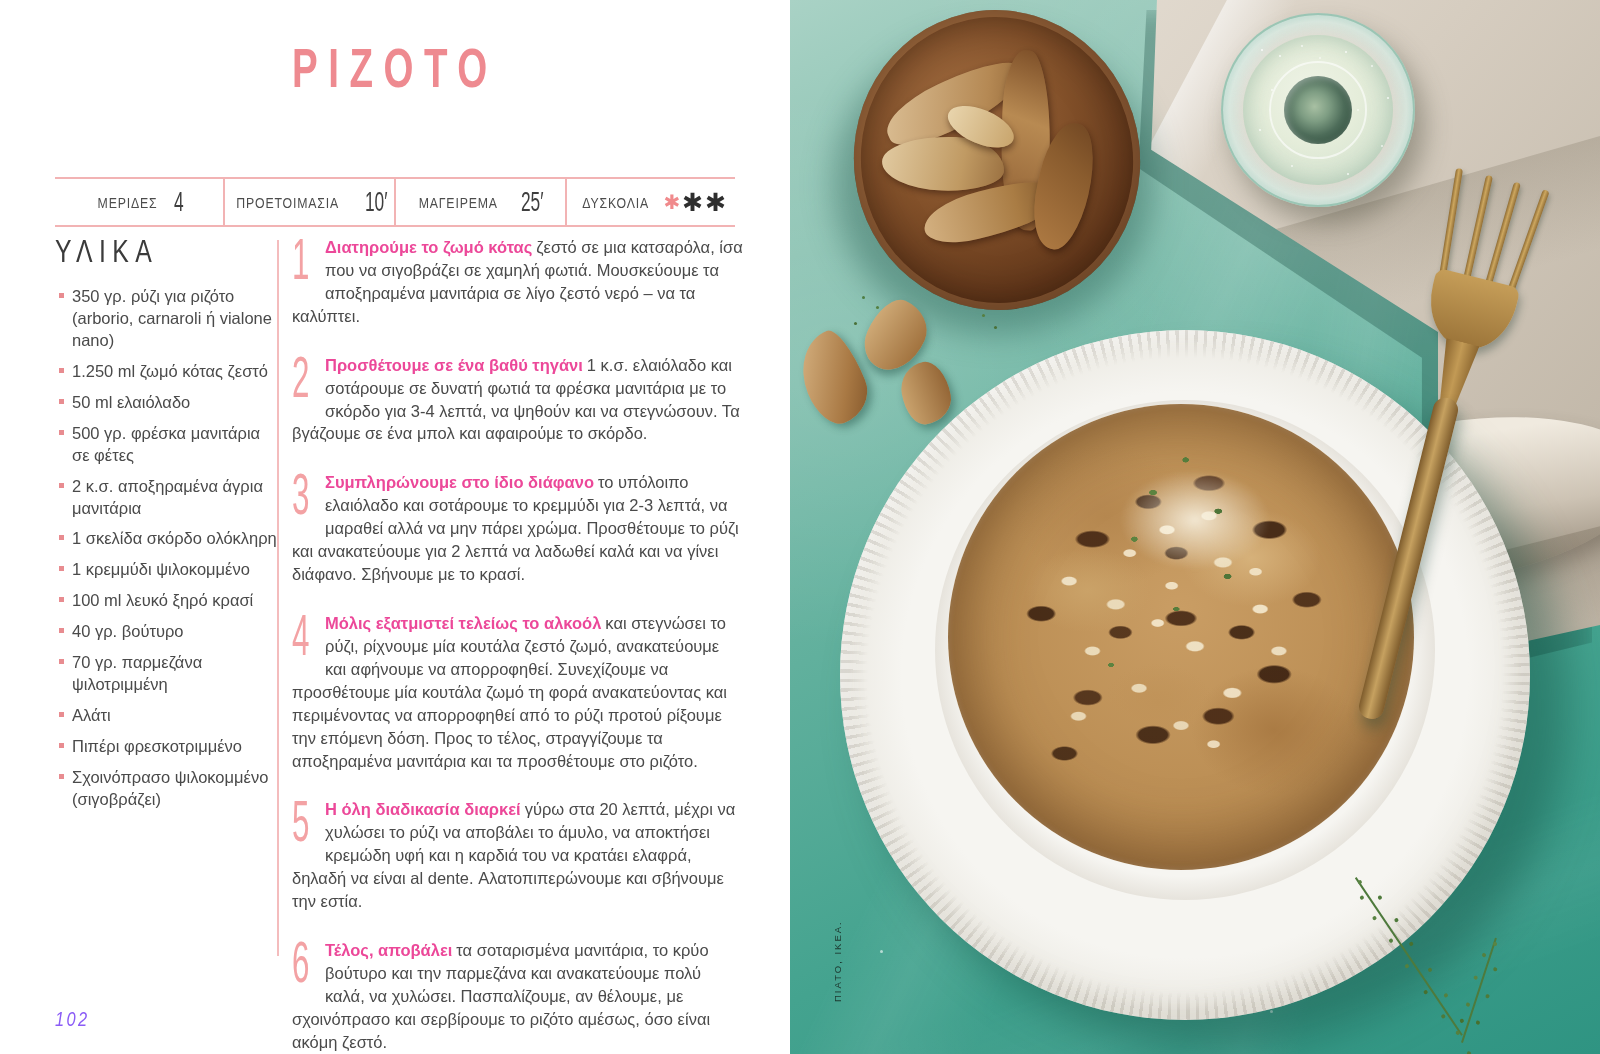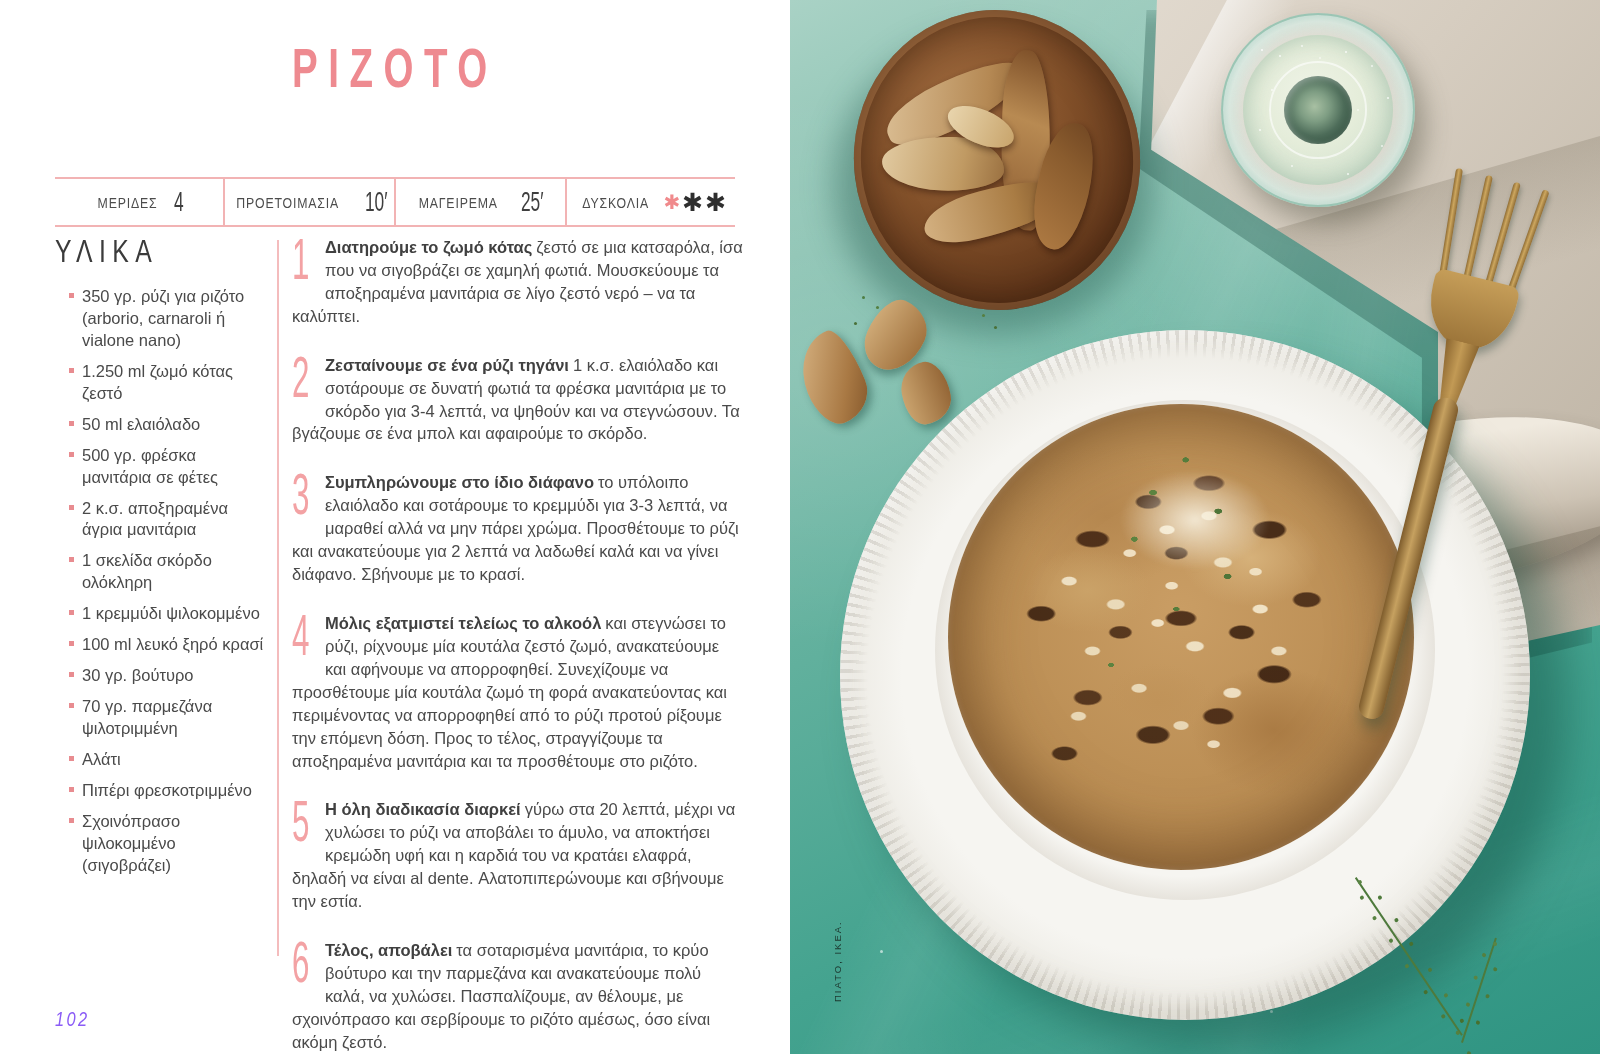--- a/index.html
+++ b/index.html
@@ -25,32 +25,32 @@
   .info-val{display:inline-block;font-size:28px;color:#3e3e3e;transform:scaleX(.62);white-space:nowrap;}
   .stars{display:inline-flex;align-items:center;gap:2px;line-height:1;}
   .star{font-family:"DejaVu Sans",sans-serif;}
   .star-active{color:#f08a8c;font-size:20px;}
   .star-plain{color:#2e2e2e;font-size:25px;}
 
   .ingredients{position:absolute;left:55px;top:234px;width:226px;}
   .ingredients h3{margin:0 0 16px 0;font-weight:400;color:#3b3b3b;}
   .ingredients h3 span{display:inline-block;font-size:31px;letter-spacing:8px;transform:scaleX(.80);
     transform-origin:left center;}
-  .ingredients ul{list-style:none;margin:14px;padding:0;font-size:16.5px;line-height:1.33;color:#4a4a4a;}
+  .ingredients ul{list-style:none;margin:4px;padding:0;font-size:16.5px;line-height:1.33;color:#4a4a4a;}
   .ingredients li{position:relative;padding-left:13px;margin-bottom:9px;}
   .ingredients li::before{content:"";position:absolute;left:0;top:7px;width:5px;height:5px;background:#e88c90;}
 
   .v-divider{position:absolute;left:277px;top:240px;width:2px;height:716px;background:#f4bcbd;}
 
   .steps{position:absolute;left:292px;top:236px;width:452px;font-size:16.5px;line-height:1.39;color:#4a4a4a;}
   .step{margin-bottom:26px;}
   .step::after{content:"";display:block;clear:both;}
   .step-num{float:left;width:33px;height:46px;font-size:57px;line-height:46px;color:#f3a2a4;
     transform:scaleX(.55);transform-origin:left center;}
-  .step-lead{font-weight:700;color:#404040;margin-right:4px;}
+  .step-lead{font-weight:700;color:#ec4899;margin-right:4px;}
 
   .page-num{position:absolute;left:55px;top:1007px;color:#8b5cf6;font-style:italic;}
   .page-num span{display:inline-block;font-size:21px;letter-spacing:3px;transform:scaleX(.78);
     transform-origin:left center;}
 
   
   .photo{position:absolute;left:790px;top:0;width:810px;height:1054px;overflow:hidden;}
   .photo-bg{position:absolute;inset:0;background:
     radial-gradient(900px 600px at 80% 10%, rgba(255,255,255,.20), transparent 60%),
     radial-gradient(500px 400px at 5% 35%, rgba(255,255,255,.12), transparent 70%),
@@ -278,46 +278,46 @@
           <li class="ing">500 γρ. φρέσκα μανιτάρια σε φέτες</li>
 
           <li class="ing">2 κ.σ. αποξηραμένα άγρια μανιτάρια</li>
 
           <li class="ing">1 σκελίδα σκόρδο ολόκληρη</li>
 
           <li class="ing">1 κρεμμύδι ψιλοκομμένο</li>
 
           <li class="ing">100 ml λευκό ξηρό κρασί</li>
 
-          <li class="ing">30 γρ. βούτυρο</li>
+          <li class="ing">40 γρ. βούτυρο</li>
 
           <li class="ing">70 γρ. παρμεζάνα ψιλοτριμμένη</li>
 
           <li class="ing">Αλάτι</li>
 
           <li class="ing">Πιπέρι φρεσκοτριμμένο</li>
 
           <li class="ing">Σχοινόπρασο ψιλοκομμένο (σιγοβράζει)</li>
         </ul>
     </div>
 
     <div class="v-divider"></div>
 
     <div class="steps">
 
         <div class="step">
           <span class="step-num">1</span><span class="step-lead">Διατηρούμε το ζωμό κότας</span><span class="step-text">ζεστό σε μια κατσαρόλα, ίσα που να σιγοβράζει σε χαμηλή φωτιά. Μουσκεύουμε τα αποξηραμένα μανιτάρια σε λίγο ζεστό νερό – να τα καλύπτει.</span>
         </div>
 
         <div class="step">
-          <span class="step-num">2</span><span class="step-lead">Ζεσταίνουμε σε ένα ρύζι τηγάνι</span><span class="step-text">1 κ.σ. ελαιόλαδο και σοτάρουμε σε δυνατή φωτιά τα φρέσκα μανιτάρια με το σκόρδο για 3-4 λεπτά, να ψηθούν και να στεγνώσουν. Τα βγάζουμε σε ένα μπολ και αφαιρούμε το σκόρδο.</span>
-        </div>
-
-        <div class="step">
-          <span class="step-num">3</span><span class="step-lead">Συμπληρώνουμε στο ίδιο διάφανο</span><span class="step-text">το υπόλοιπο ελαιόλαδο και σοτάρουμε το κρεμμύδι για 3-3 λεπτά, να μαραθεί αλλά να μην πάρει χρώμα. Προσθέτουμε το ρύζι και ανακατεύουμε για 2 λεπτά να λαδωθεί καλά και να γίνει διάφανο. Σβήνουμε με το κρασί.</span>
+          <span class="step-num">2</span><span class="step-lead">Προσθέτουμε σε ένα βαθύ τηγάνι</span><span class="step-text">1 κ.σ. ελαιόλαδο και σοτάρουμε σε δυνατή φωτιά τα φρέσκα μανιτάρια με το σκόρδο για 3-4 λεπτά, να ψηθούν και να στεγνώσουν. Τα βγάζουμε σε ένα μπολ και αφαιρούμε το σκόρδο.</span>
+        </div>
+
+        <div class="step">
+          <span class="step-num">3</span><span class="step-lead">Συμπληρώνουμε στο ίδιο διάφανο</span><span class="step-text">το υπόλοιπο ελαιόλαδο και σοτάρουμε το κρεμμύδι για 2-3 λεπτά, να μαραθεί αλλά να μην πάρει χρώμα. Προσθέτουμε το ρύζι και ανακατεύουμε για 2 λεπτά να λαδωθεί καλά και να γίνει διάφανο. Σβήνουμε με το κρασί.</span>
         </div>
 
         <div class="step">
           <span class="step-num">4</span><span class="step-lead">Μόλις εξατμιστεί τελείως το αλκοόλ</span><span class="step-text">και στεγνώσει το ρύζι, ρίχνουμε μία κουτάλα ζεστό ζωμό, ανακατεύουμε και αφήνουμε να απορροφηθεί. Συνεχίζουμε να προσθέτουμε μία κουτάλα ζωμό τη φορά ανακατεύοντας και περιμένοντας να απορροφηθεί από το ρύζι προτού ρίξουμε την επόμενη δόση. Προς το τέλος, στραγγίζουμε τα αποξηραμένα μανιτάρια και τα προσθέτουμε στο ριζότο.</span>
         </div>
 
         <div class="step">
           <span class="step-num">5</span><span class="step-lead">Η όλη διαδικασία διαρκεί</span><span class="step-text">γύρω στα 20 λεπτά, μέχρι να χυλώσει το ρύζι να αποβάλει το άμυλο, να αποκτήσει κρεμώδη υφή και η καρδιά του να κρατάει ελαφρά, δηλαδή να είναι al dente. Αλατοπιπερώνουμε και σβήνουμε την εστία.</span>
         </div>
 

